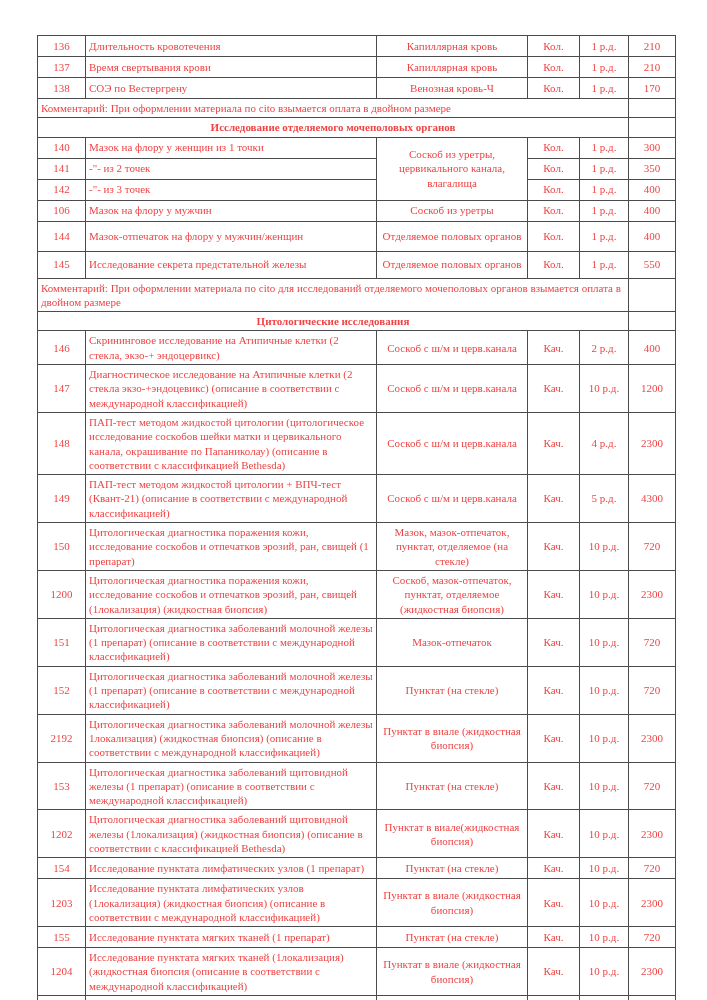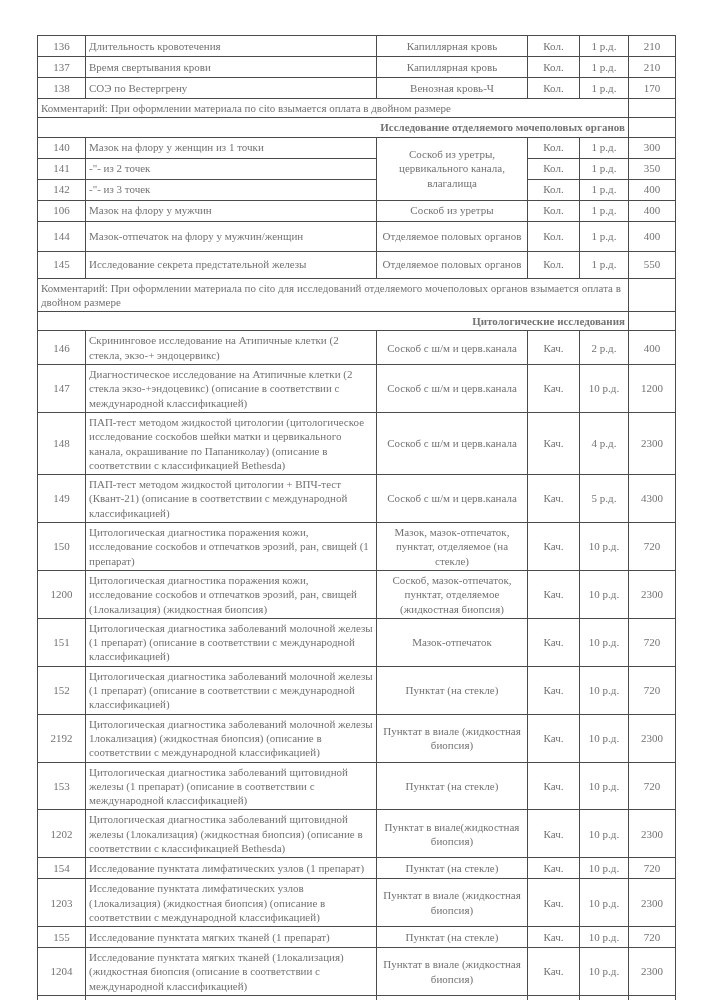--- a/index.html
+++ b/index.html
@@ -4,21 +4,21 @@
 <style>
   html, body { margin: 0; padding: 0; background: #ffffff; }
   .page {
     position: relative;
     width: 707px;
     height: 1000px;
     background: #ffffff;
     box-sizing: border-box;
     padding: 35px 32px 0 37px;
     font-family: "Liberation Serif", serif;
-    color: #737373;
+    color: #ef4444;
     overflow: hidden;
   }
   table.price-table {
     width: 638px;
     border-collapse: collapse;
     table-layout: fixed;
   }
   table.price-table td {
     border: 1px solid #4b4b4b;
     font-size: 11px;
@@ -39,21 +39,21 @@
     text-align: center;
   }
   td.cell-name { text-align: left; padding-left: 6px; padding-right: 6px; }
   td.cell-comment {
     text-align: left;
     font-size: 11px;
     padding: 1px 8px;
   }
   td.cell-section {
     font-weight: bold;
-    text-align: right;
+    text-align: center;
     font-size: 11px;
     padding-left: 3px;
   }
   tr.item    { height: 21px; }
   tr.comment { height: 14px; }
   tr.section { height: 18px; }
   
   tr:nth-child(10) { height: 30px; }
   tr:nth-child(11) { height: 27px; }
   tr:nth-child(14) { height: 27px; }

